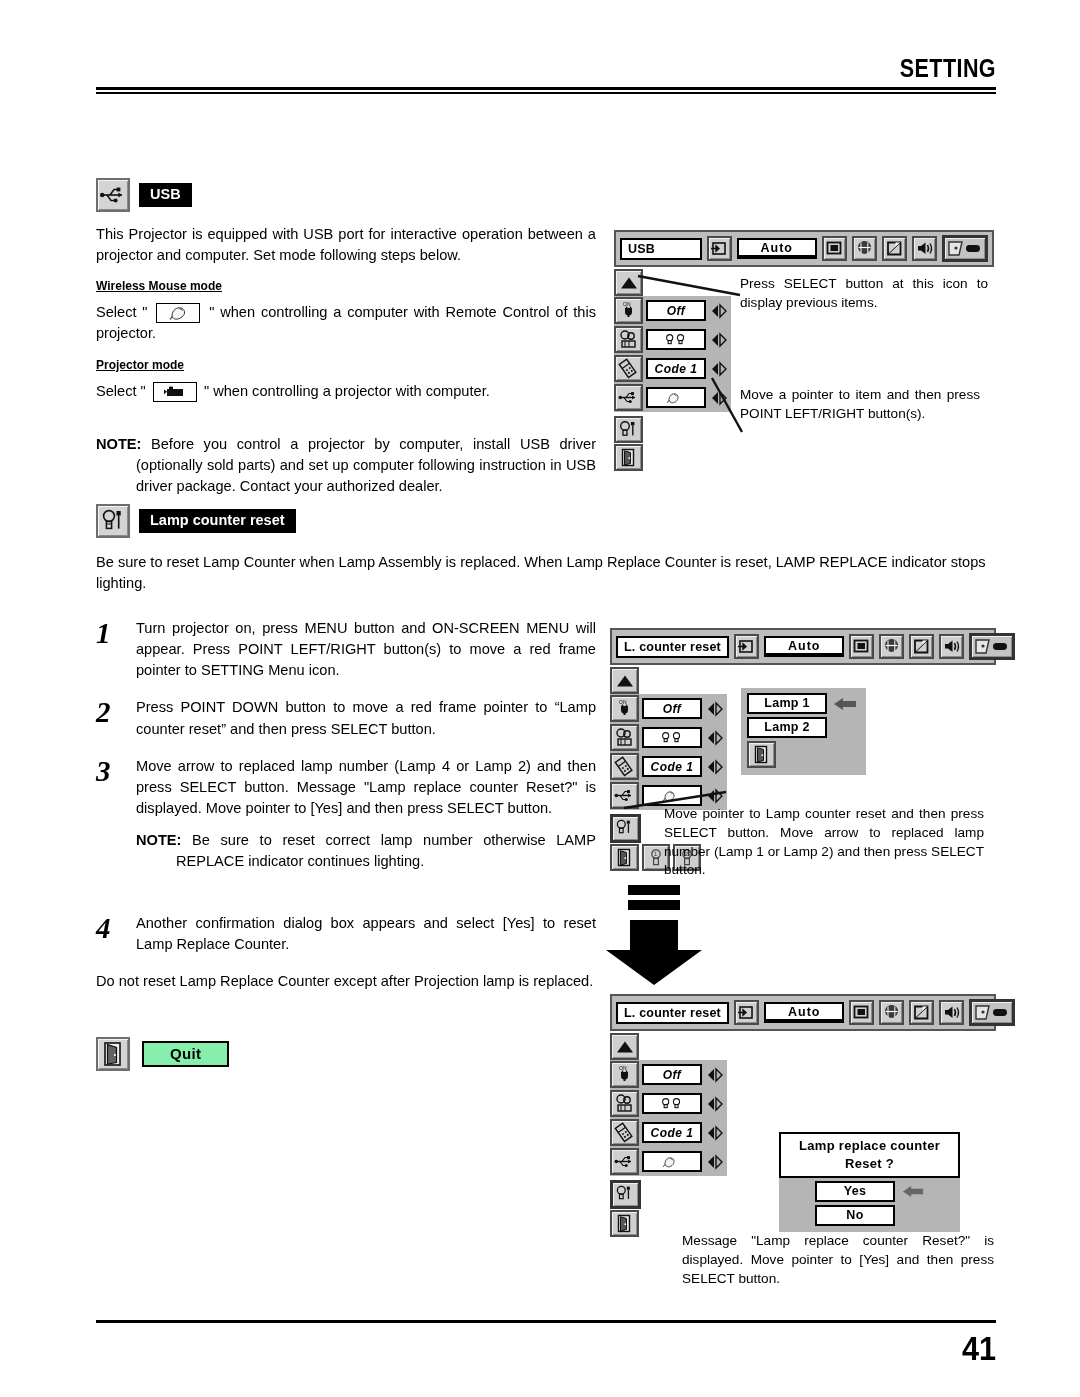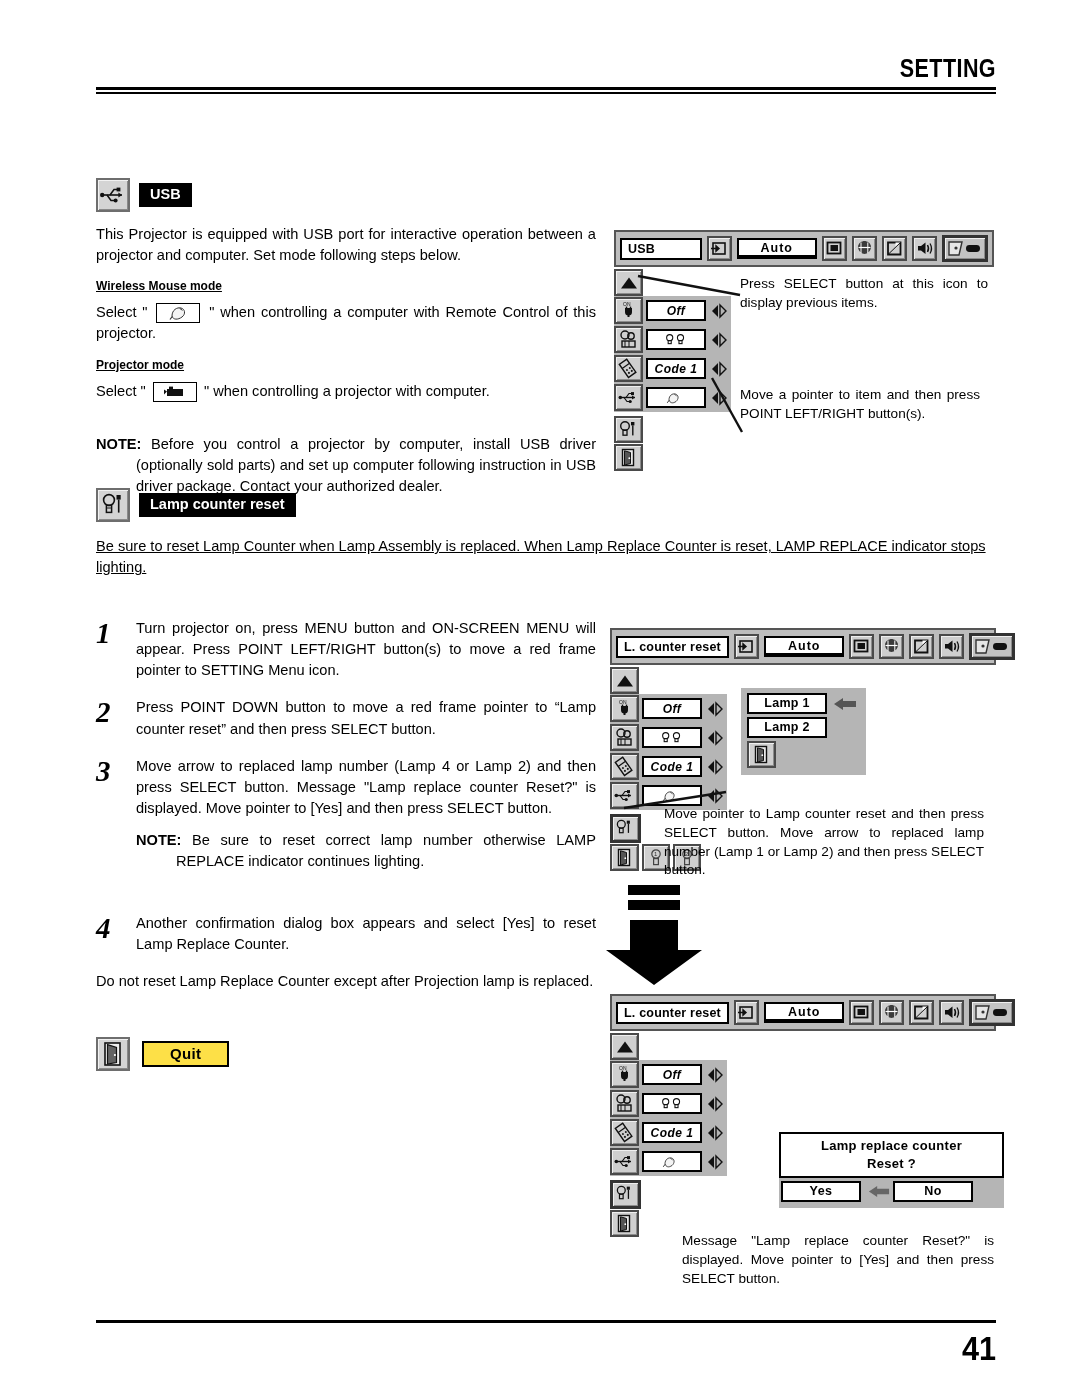--- a/index.html
+++ b/index.html
@@ -255,21 +255,21 @@
     padding: 3px 18px 4px 18px;
     line-height: 1.35;
     letter-spacing: 0.3px;
   }
   .dlg-btns {
     background: #b5b5b5;
     border: 2px solid #b5b5b5;
     border-top: none;
     padding: 3px 0 4px 0;
     display: flex;
-    flex-direction: row;
+    flex-direction: column;
     align-items: center;
     gap: 3px;
   }
   .dlg-btn {
     background: #fff;
     border: 2px solid #000;
     font-size: 12.5px;
     font-weight: bold;
     width: 76px;
     height: 17px;
@@ -289,21 +289,21 @@
   .quit-icon {
     width: 30px; height: 30px;
     border: 2px solid #6e6e6e;
     background: #d4d4d4;
     position: relative;
     box-shadow: inset 1px 1px 0 #f2f2f2, inset -1px -1px 0 #8a8a8a;
     flex: none;
   }
   .quit-label {
     border: 2px solid #000;
-    background: #fde047;
+    background: #86efac;
     font-weight: bold;
     font-size: 15px;
     padding: 2px 26px 3px 26px;
     letter-spacing: 0.3px;
   }
 
   svg { display: block; }
 </style>
 </head>
 <body>
@@ -542,21 +542,21 @@
 </div>
 
 <svg style="position:absolute;left:614px;top:262px;" width="400" height="180">
   <path d="M24 14 L126 33" stroke="#111" stroke-width="2.4" fill="none"></path>
   <path d="M98 116 L128 170" stroke="#111" stroke-width="2.4" fill="none"></path>
 </svg>
 
 <div class="callout" style="left:740px;top:275px;width:248px;">Press SELECT button at this icon to display previous items.</div>
 <div class="callout" style="left:740px;top:386px;width:240px;">Move a pointer to item and then press POINT LEFT/RIGHT button(s).</div>
 
-<div style="position:absolute;left:96px;top:488px;width:900px;text-decoration:underline;">
+<div style="position:absolute;left:96px;top:504px;width:900px;">
   <div class="badge-row">
     <div class="badge-icon">
       <svg viewBox="0 0 30 30" width="30" height="30">
         <circle cx="11" cy="10" r="5.4" fill="none" stroke="#111" stroke-width="1.6"></circle>
         <rect x="8.4" y="15.4" width="5.2" height="7" fill="none" stroke="#111" stroke-width="1.5"></rect>
         <path d="M9.1 18 H12.9" stroke="#111" stroke-width="1"></path>
         <rect x="18.5" y="5" width="4.2" height="4.6" fill="#111"></rect>
         <rect x="19.9" y="9.6" width="1.6" height="13" fill="#111"></rect>
       </svg>
     </div>

